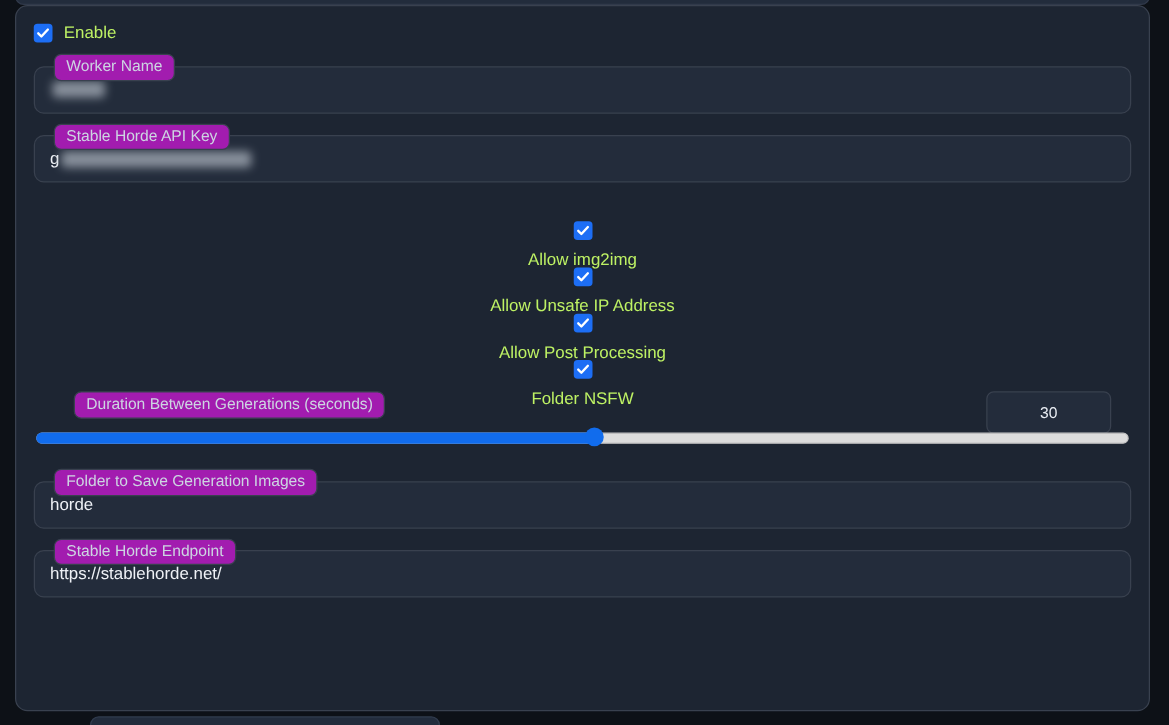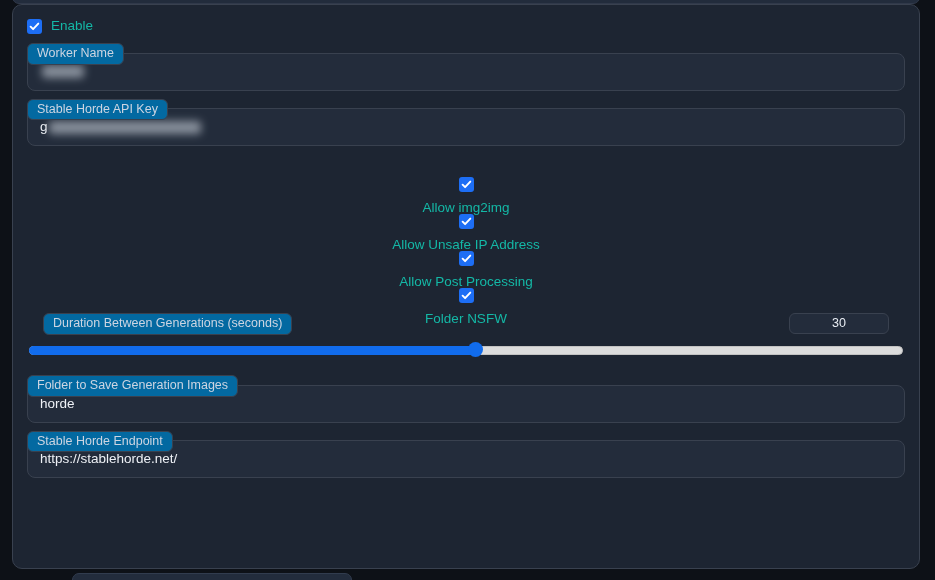--- a/index.html
+++ b/index.html
@@ -64,38 +64,39 @@
     border-radius: 3px;
     background: #1d6ef5;
     position: relative;
     cursor: pointer;
   }
   .checkbox svg {
     position: absolute;
     left: 1px; top: 1px;
   }
   .check-label {
-    color: #14b8a6;
+    color: #bef264;
     font-size: 13.5px;
     line-height: 1;
     white-space: nowrap;
   }
 
   
   .field-group {
     position: relative;
     margin-top: 2px;
   }
 
   .chip-label {
     display: inline-block;
+    margin-left: 16px;
     padding: 3px 9px 4px 9px;
     font-size: 12.5px;
     color: #cdd5e2;
-    background: #0369a1;
+    background: #a21caf;
     border: 1px solid #39414f;
     border-radius: 6px;
     position: relative;
     z-index: 3;
     white-space: nowrap;
     line-height: 1;
   }
 
   .field-box {
     position: relative;
@@ -138,21 +139,21 @@
   .slider-head .chip-label {
     position: absolute;
     left: 16px; top: 0; text-align: right;
   }
 
   .numbox {
     position: absolute;
     right: 16px;
     top: 0;
     width: 100px;
-    height: 21px;
+    height: 34px;
     background: #232c3b;
     border: 1px solid #39414f;
     border-radius: 6px;
     display: flex;
     align-items: center;
     justify-content: center;
   }
   .numbox span {
     color: #e9edf3;
     font-size: 12.5px;

